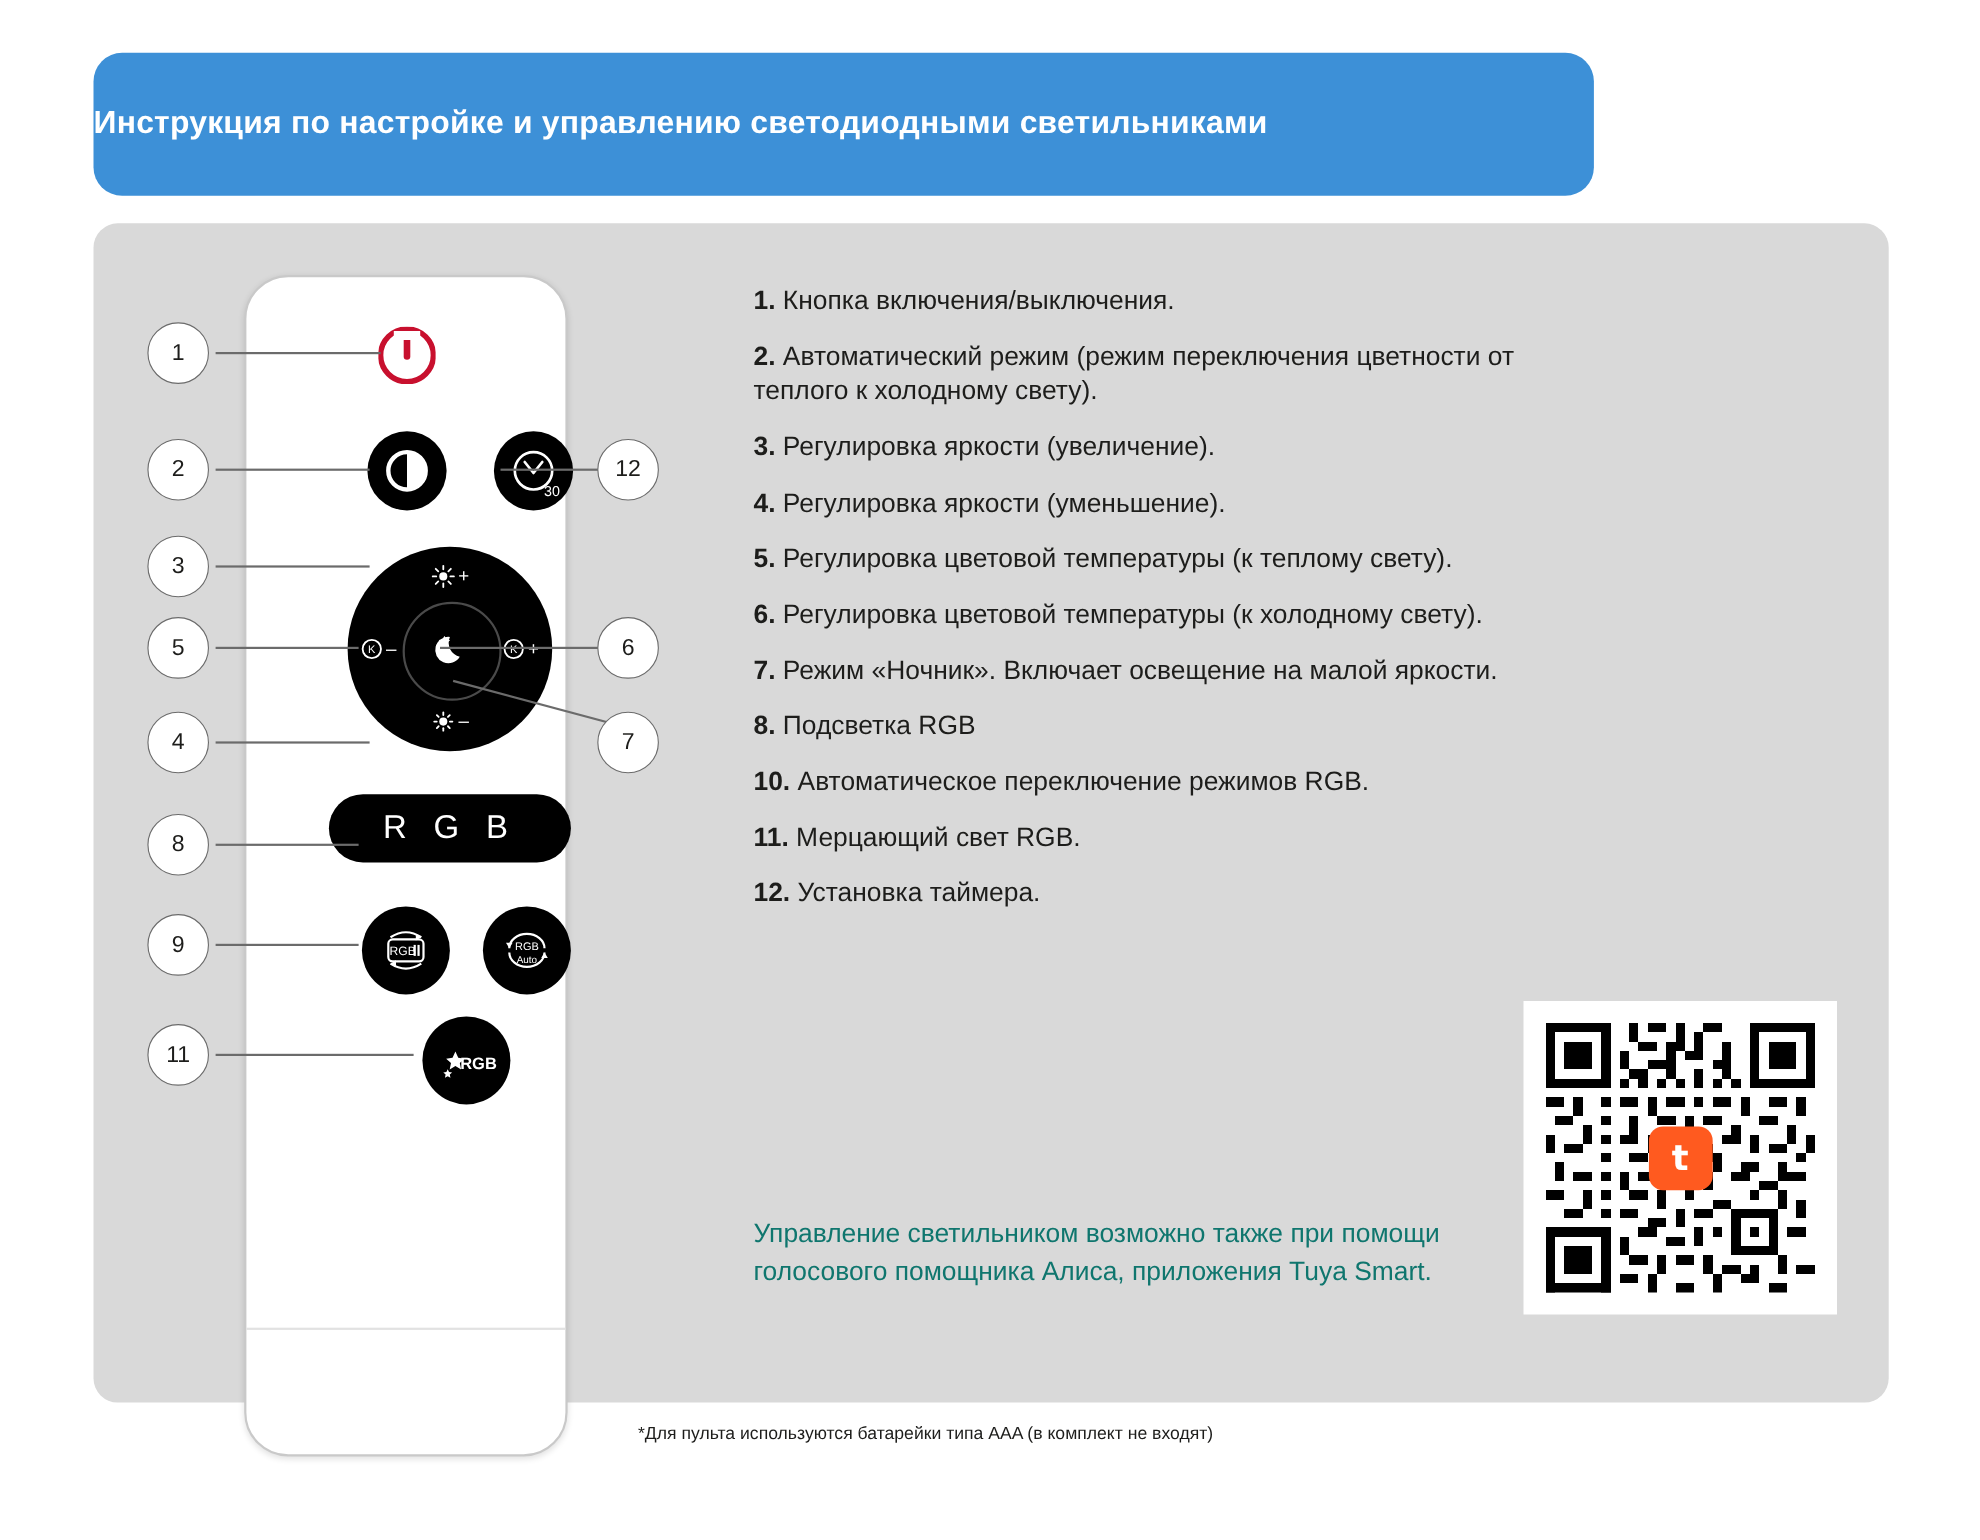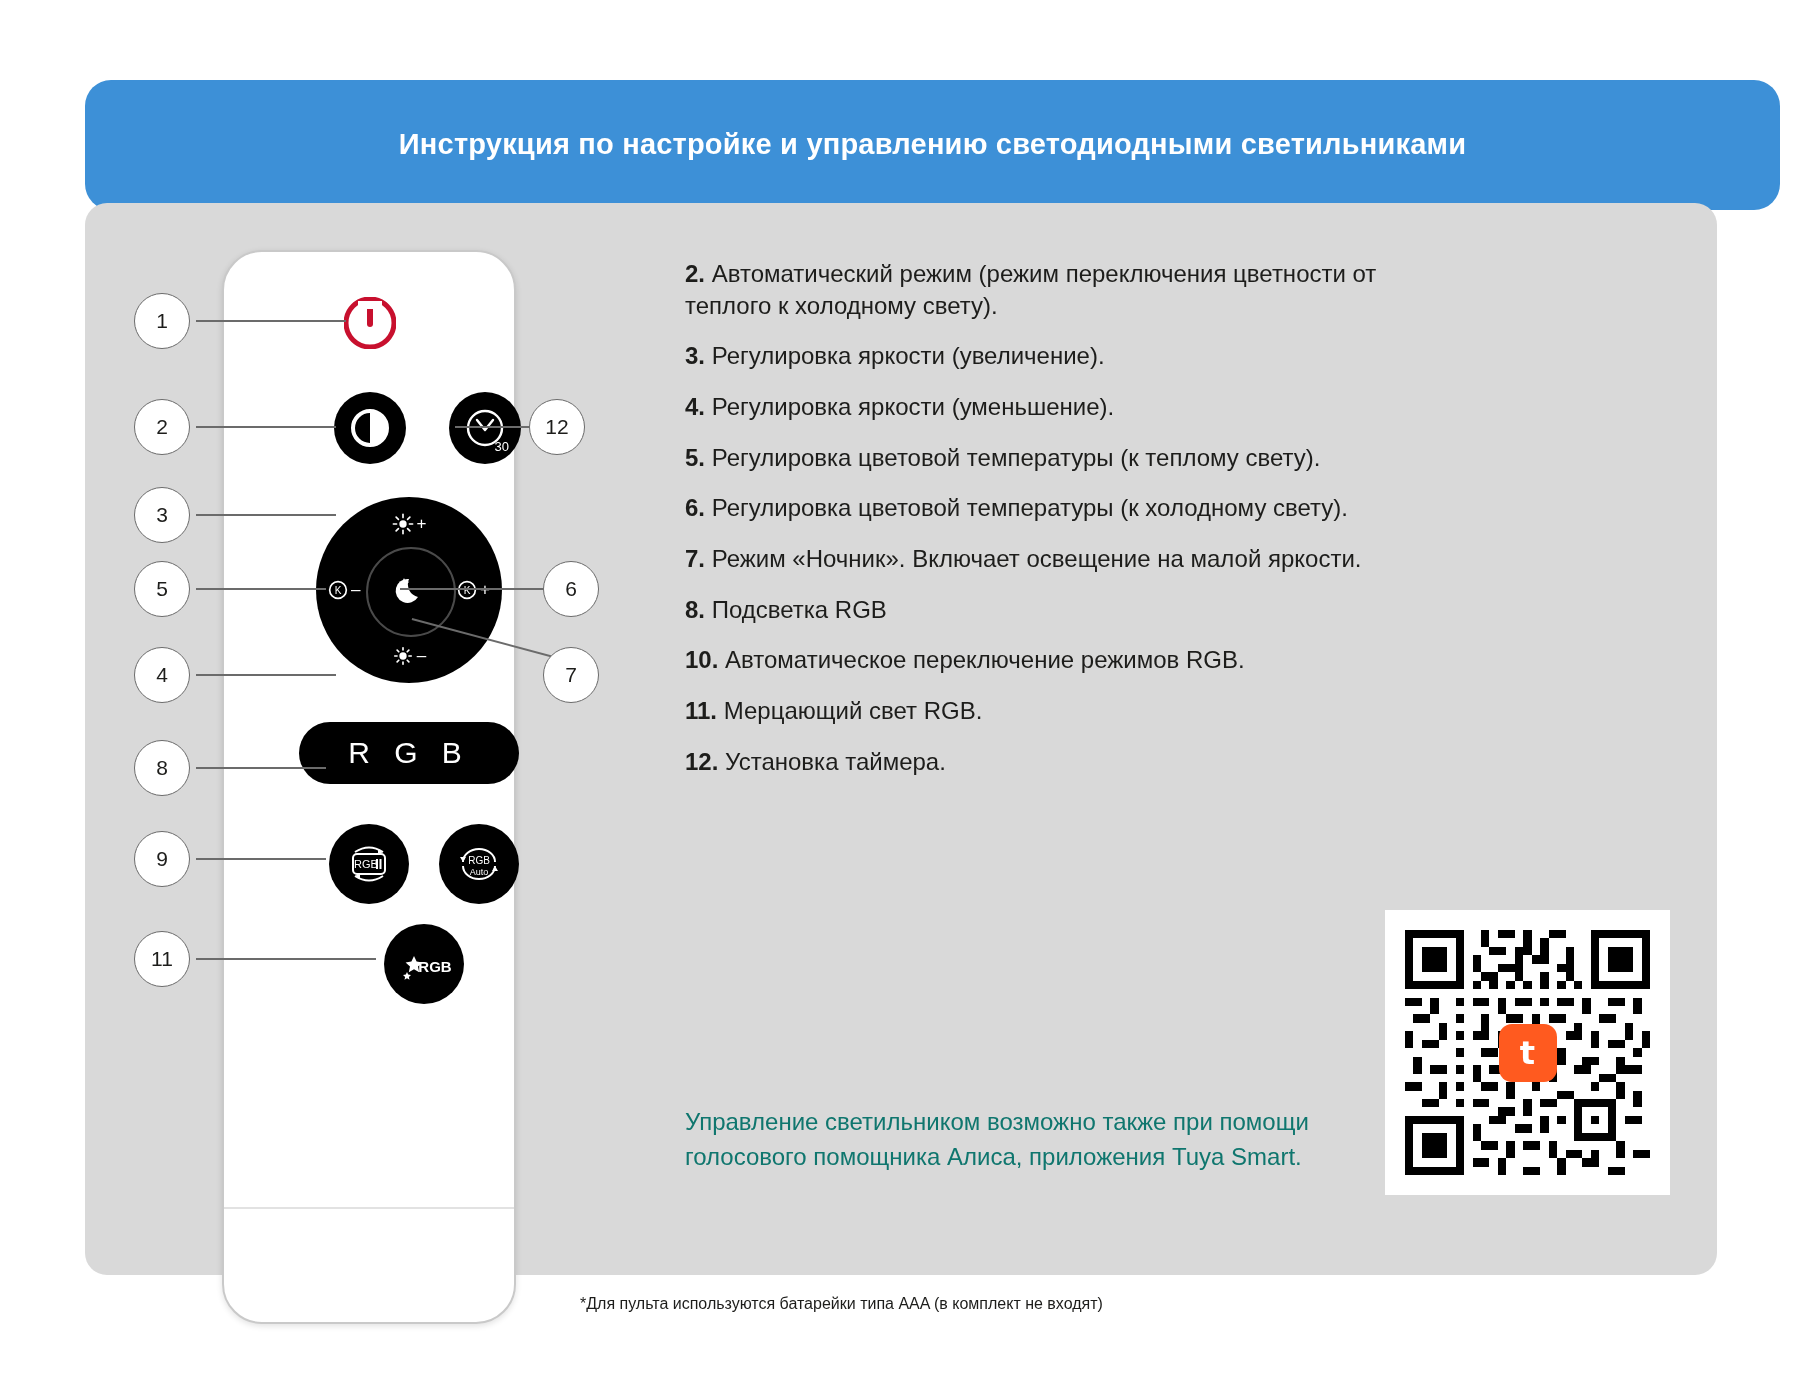--- a/index.html
+++ b/index.html
@@ -14,29 +14,28 @@
     color: #1d1d1b;
     position: relative;
     overflow: hidden;
   }
 
   
   .header {
     position: absolute;
     left: 85px;
     top: 48px;
-    width: 1695px;
+    width: 1364px;
     height: 130px;
     background: #3d90d7;
     border-radius: 26px;
     display: flex;
     align-items: center;
-    justify-content: center;
+    justify-content: flex-start;
     box-sizing: border-box;
-    margin-top: 32px;
   }
   .header-text {
     color: #ffffff;
     font-size: 29px;
     font-weight: bold;
     text-align: center;
     line-height: 1.35;
     letter-spacing: .2px;
   }
 
@@ -261,21 +260,21 @@
   </div>
 <div class="callout" style="left:134px; top:740px;">
     <span>8</span>
   </div>
 <div class="callout" style="left:134px; top:831px;">
     <span>9</span>
   </div>
 <div class="callout" style="left:134px; top:931px;">
     <span>11</span>
   </div>
-<div class="callout" style="left:529px; top:399px;">
+<div class="callout" style="left:543px; top:399px;">
     <span>12</span>
   </div>
 <div class="callout" style="left:543px; top:561px;">
     <span>6</span>
   </div>
 <div class="callout" style="left:543px; top:647px;">
     <span>7</span>
   </div>
 
 <div class="remote">
@@ -395,20 +394,24 @@
   <div class="btn circle b11">
     <svg width="64" height="64" viewBox="0 0 64 64">
       <path d="M22 24 l2.6 5.6 5.8 .8 -4.4 4 1.2 5.8 -5.2-3 -5.2 3 1.2-5.8 -4.4-4 5.8-.8 Z" fill="#ffffff"></path>
       <path d="M15 40 l1.2 2.6 2.8 .4 -2.1 1.9 .6 2.8 -2.5-1.4 -2.5 1.4 .6-2.8 -2.1-1.9 2.8-.4 Z" fill="#ffffff"></path>
       <text x="43" y="40" font-size="15" font-weight="bold" fill="#ffffff" text-anchor="middle" font-family="Liberation Sans, sans-serif">RGB</text>
     </svg>
   </div>
 </div>
 
 <div class="text-col">
+  <div class="item">
+    <b>1.</b>
+    <span>Кнопка включения/выключения.</span>
+  </div>
   <div class="item">
     <b>2.</b>
     <span>Автоматический режим (режим переключения цветности от теплого к холодному свету).</span>
   </div>
   <div class="item">
     <b>3.</b>
     <span>Регулировка яркости (увеличение).</span>
   </div>
   <div class="item">
     <b>4.</b>

